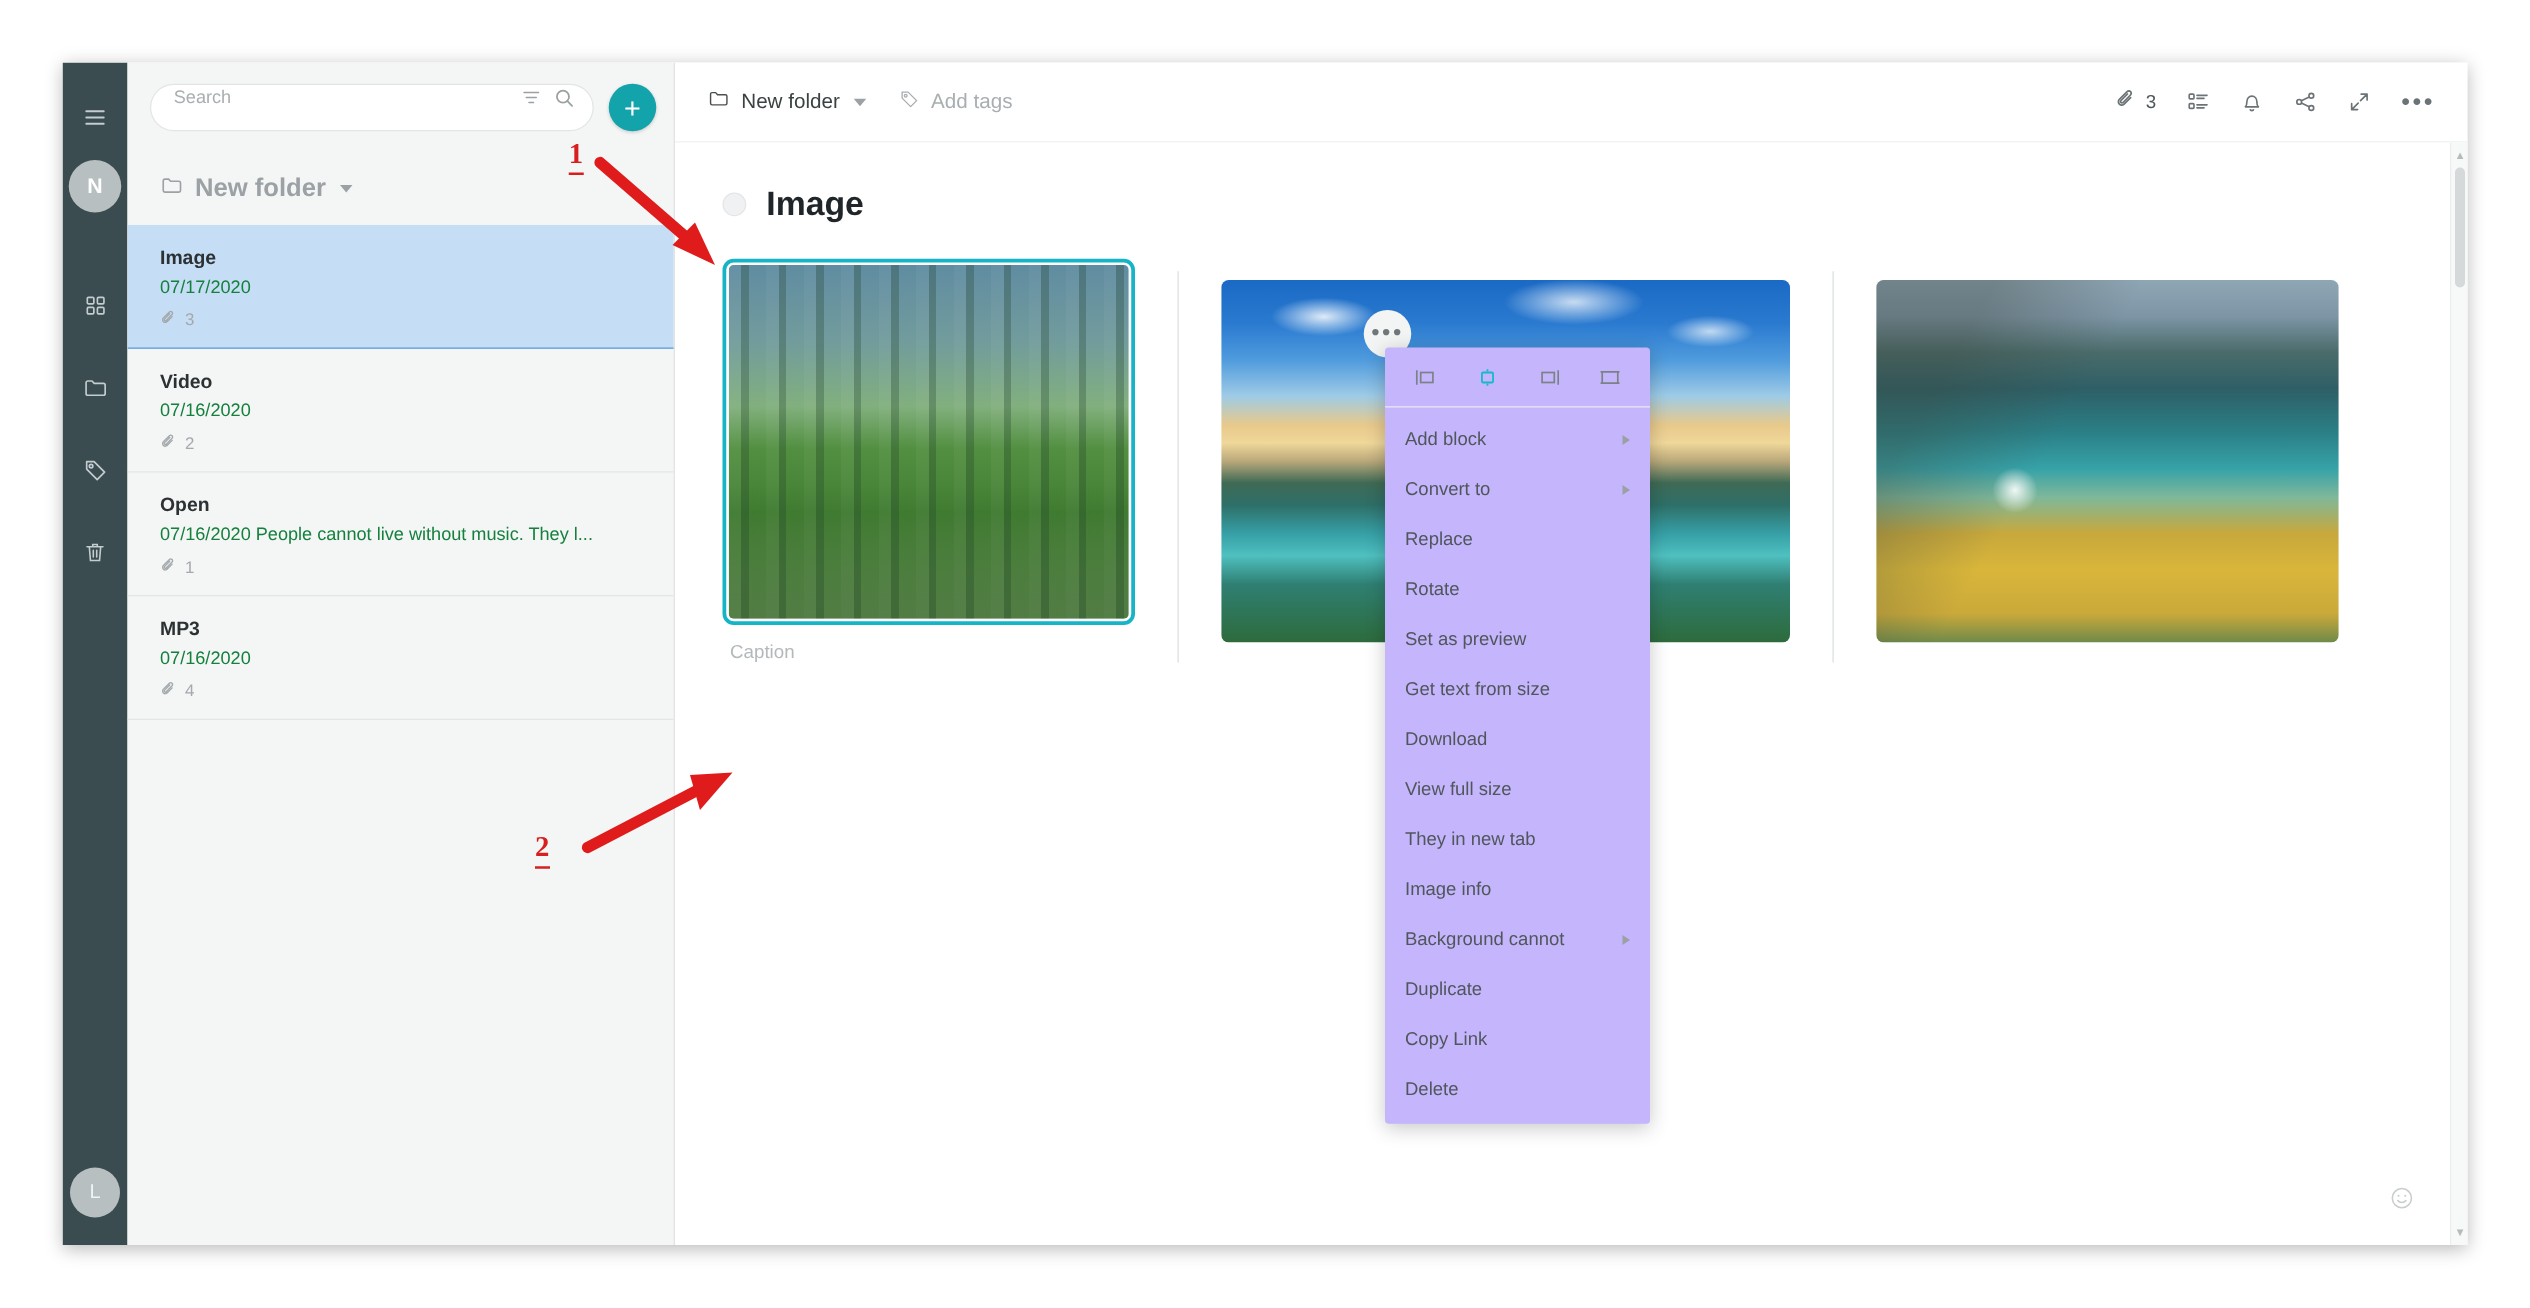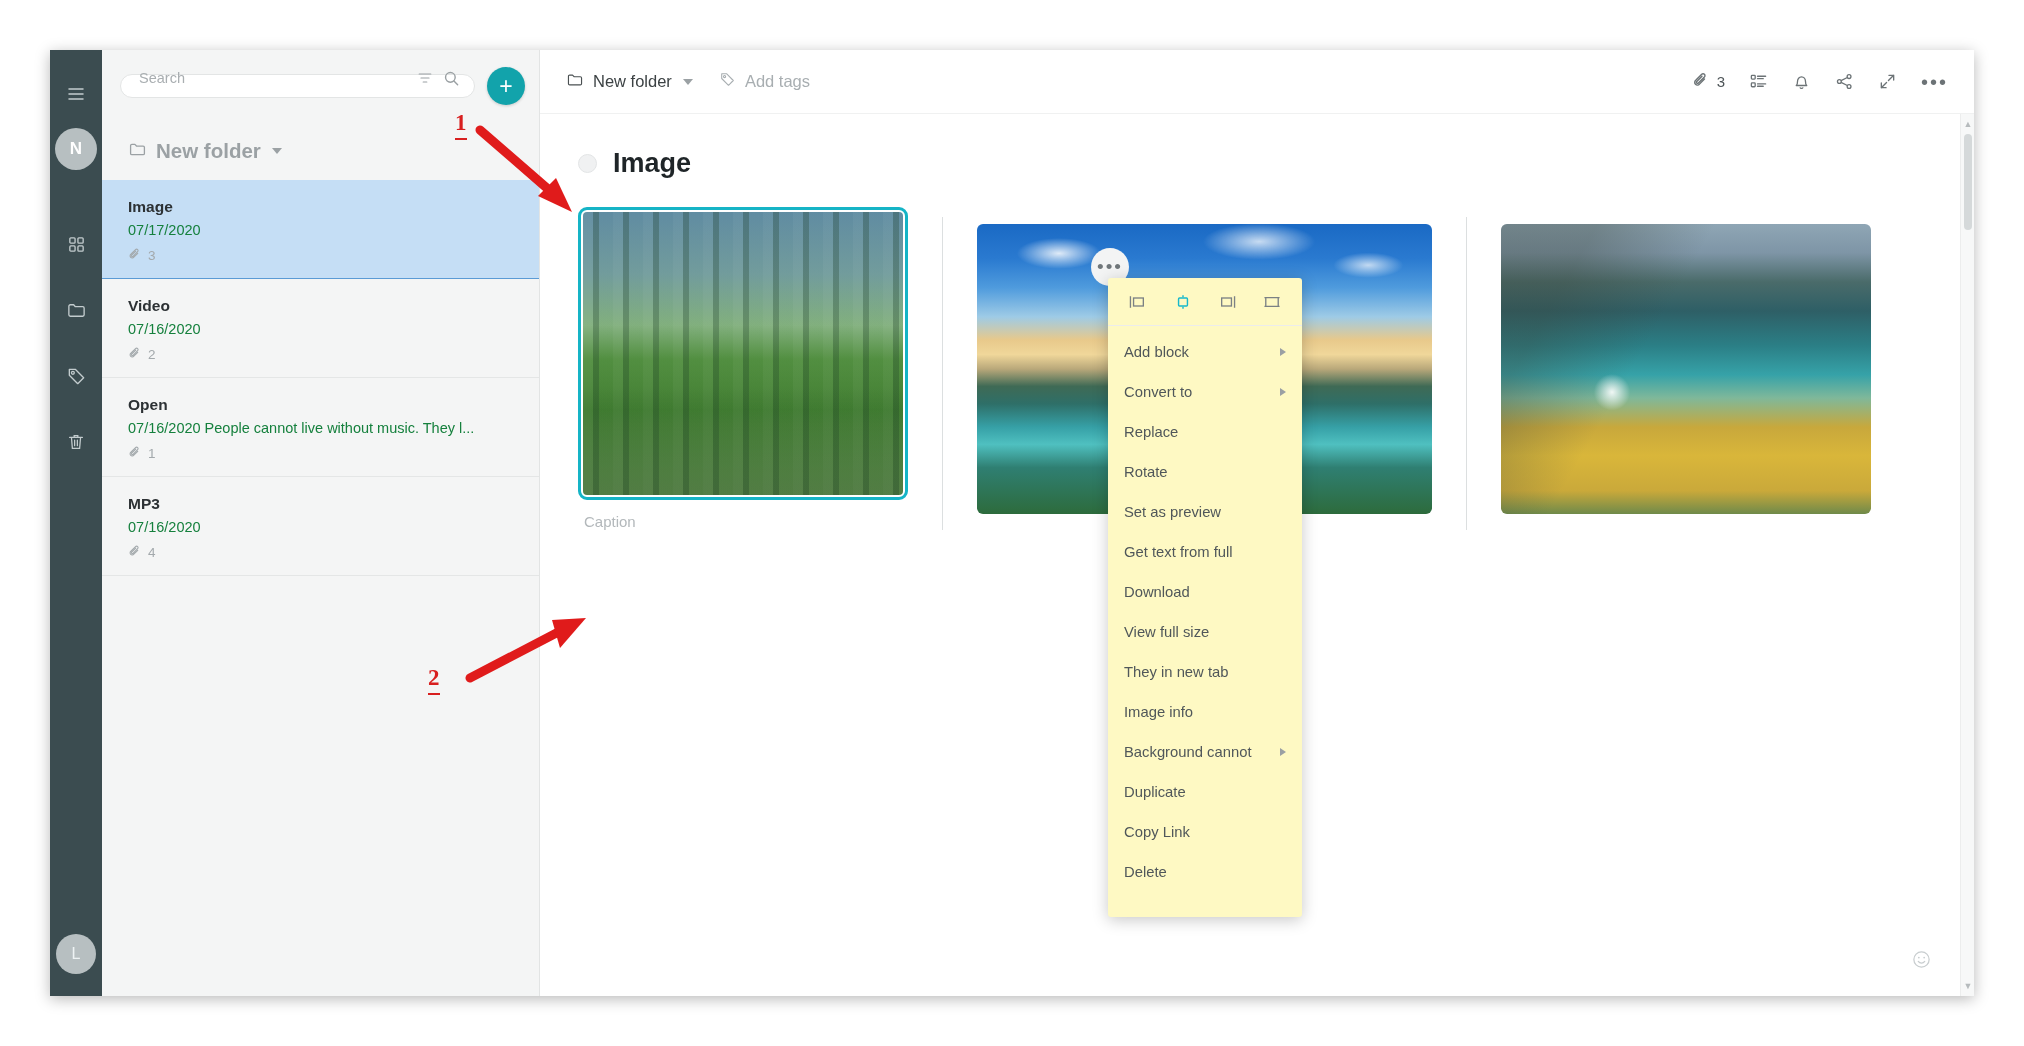--- a/index.html
+++ b/index.html
@@ -66,21 +66,21 @@
     background: #f4f5f5;
     border-right: 1px solid #e2e4e4;
     position: relative;
     display: flex; flex-direction: column;
   }
   #list-top {
     height: 72px; display:flex; align-items:center;
     padding: 0 14px 0 18px; gap: 12px;
   }
   #search-box {
-    flex: 1; height: 24px;
+    flex: 1; height: 38px;
     background: #ffffff;
     border: 1px solid #e3e5e5;
     border-radius: 19px;
     display: flex; align-items: center;
     padding: 0 14px 16px 18px;
     gap: 10px;
   }
   #search-input {
     flex: 1; border: none; outline: none;
     font-family: "Liberation Sans", sans-serif;
@@ -244,26 +244,26 @@
     left: 551px; top: 198px;
     width: 38px; height: 38px; border-radius: 50%;
     background: #f3f4f4;
     display:flex; align-items:center; justify-content:center;
     color: #70777a; font-size: 19px; letter-spacing: 2px;
     z-index: 40;
   }
   #ctx-menu {
     position: absolute;
     left: 568px; top: 228px;
-    width: 194px;
-    background: #fef9c3;
+    width: 212px;
+    background: #c4b5fd;
     border-radius: 3px;
     box-shadow: 0 3px 16px rgba(0,0,0,0.22);
     z-index: 50;
-    padding-bottom: 25px;
+    padding-bottom: 7px;
   }
   #ctx-align {
     display: flex; align-items: center; justify-content: space-around;
     height: 48px;
     border-bottom: 1px solid #ececec;
     padding: 0 8px;
   }
   .align-btn { color: #7b8184; display:flex; align-items:center; justify-content:center; width:28px; height:28px; }
   .align-btn.active { color: #16b8cc; }
   .ctx-item {
@@ -599,21 +599,21 @@
         <div class="ctx-item">
           <span>Replace</span>
         </div>
         <div class="ctx-item">
           <span>Rotate</span>
         </div>
         <div class="ctx-item">
           <span>Set as preview</span>
         </div>
         <div class="ctx-item">
-          <span>Get text from full</span>
+          <span>Get text from size</span>
         </div>
         <div class="ctx-item">
           <span>Download</span>
         </div>
         <div class="ctx-item">
           <span>View full size</span>
         </div>
         <div class="ctx-item">
           <span>They in new tab</span>
         </div>

